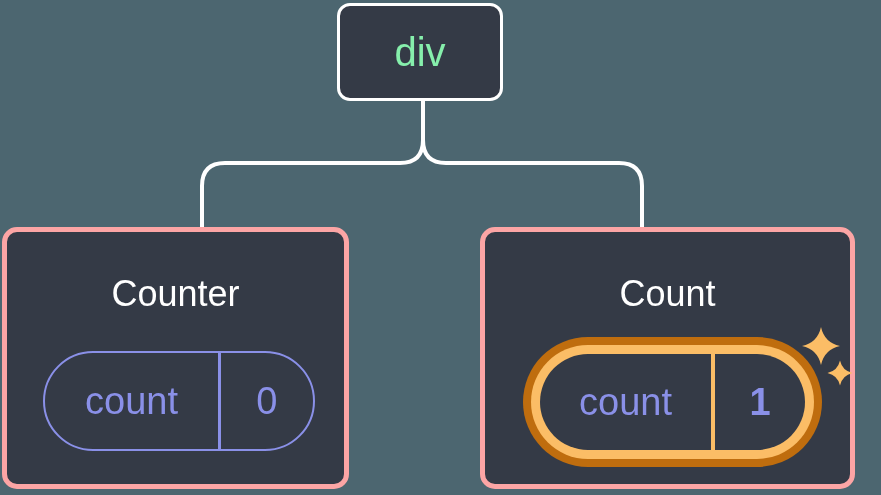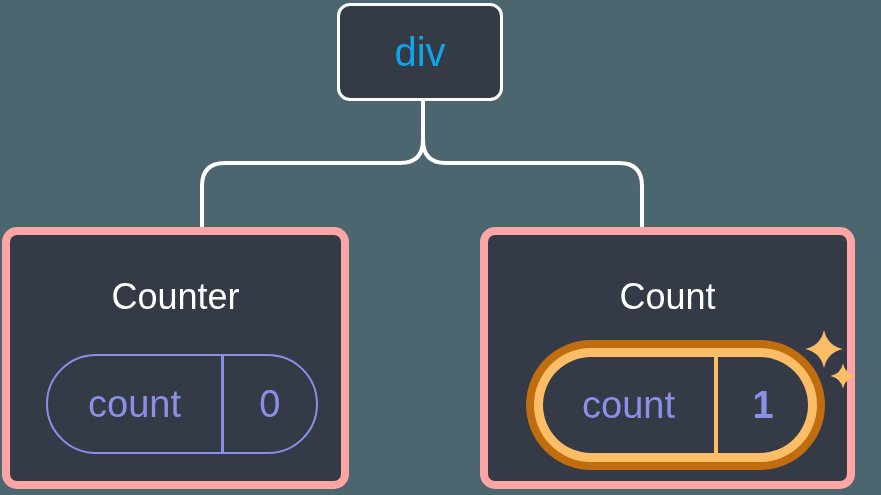--- a/index.html
+++ b/index.html
@@ -5,25 +5,25 @@
   html,body{margin:0;padding:0;background:#4c6670;}
   .stage{
     position:relative;width:881px;height:495px;background:#4c6670;overflow:hidden;
     font-family:"Liberation Sans", sans-serif;
   }
   .connector-svg{position:absolute;left:0;top:0;pointer-events:none;}
   .node-root{
     position:absolute;left:337px;top:3px;width:166px;height:98px;
     box-sizing:border-box;background:#343a46;border:3px solid #ffffff;border-radius:13px;
     display:flex;align-items:center;justify-content:center;
-    color:#0ea5e9;font-size:40px;font-weight:400;
+    color:#86efac;font-size:40px;font-weight:400;
   }
   .card{
     position:absolute;top:227px;height:262px;box-sizing:border-box;
-    background:#343a46;border:8px solid #fca5a5;border-radius:15px;
+    background:#343a46;border:5px solid #fca5a5;border-radius:15px;
   }
   .card-left{left:2px;width:347px;}
   .card-right{left:480px;width:375px;}
   .card-title{
     position:absolute;top:44px;left:0;width:100%;text-align:center;
     color:#ffffff;font-size:36px;font-weight:500;line-height:1;
   }
   .state-pill{
     position:absolute;left:36px;top:119px;width:272px;height:100px;
     box-sizing:border-box;border:2.5px solid #8a90e8;border-radius:60px;

